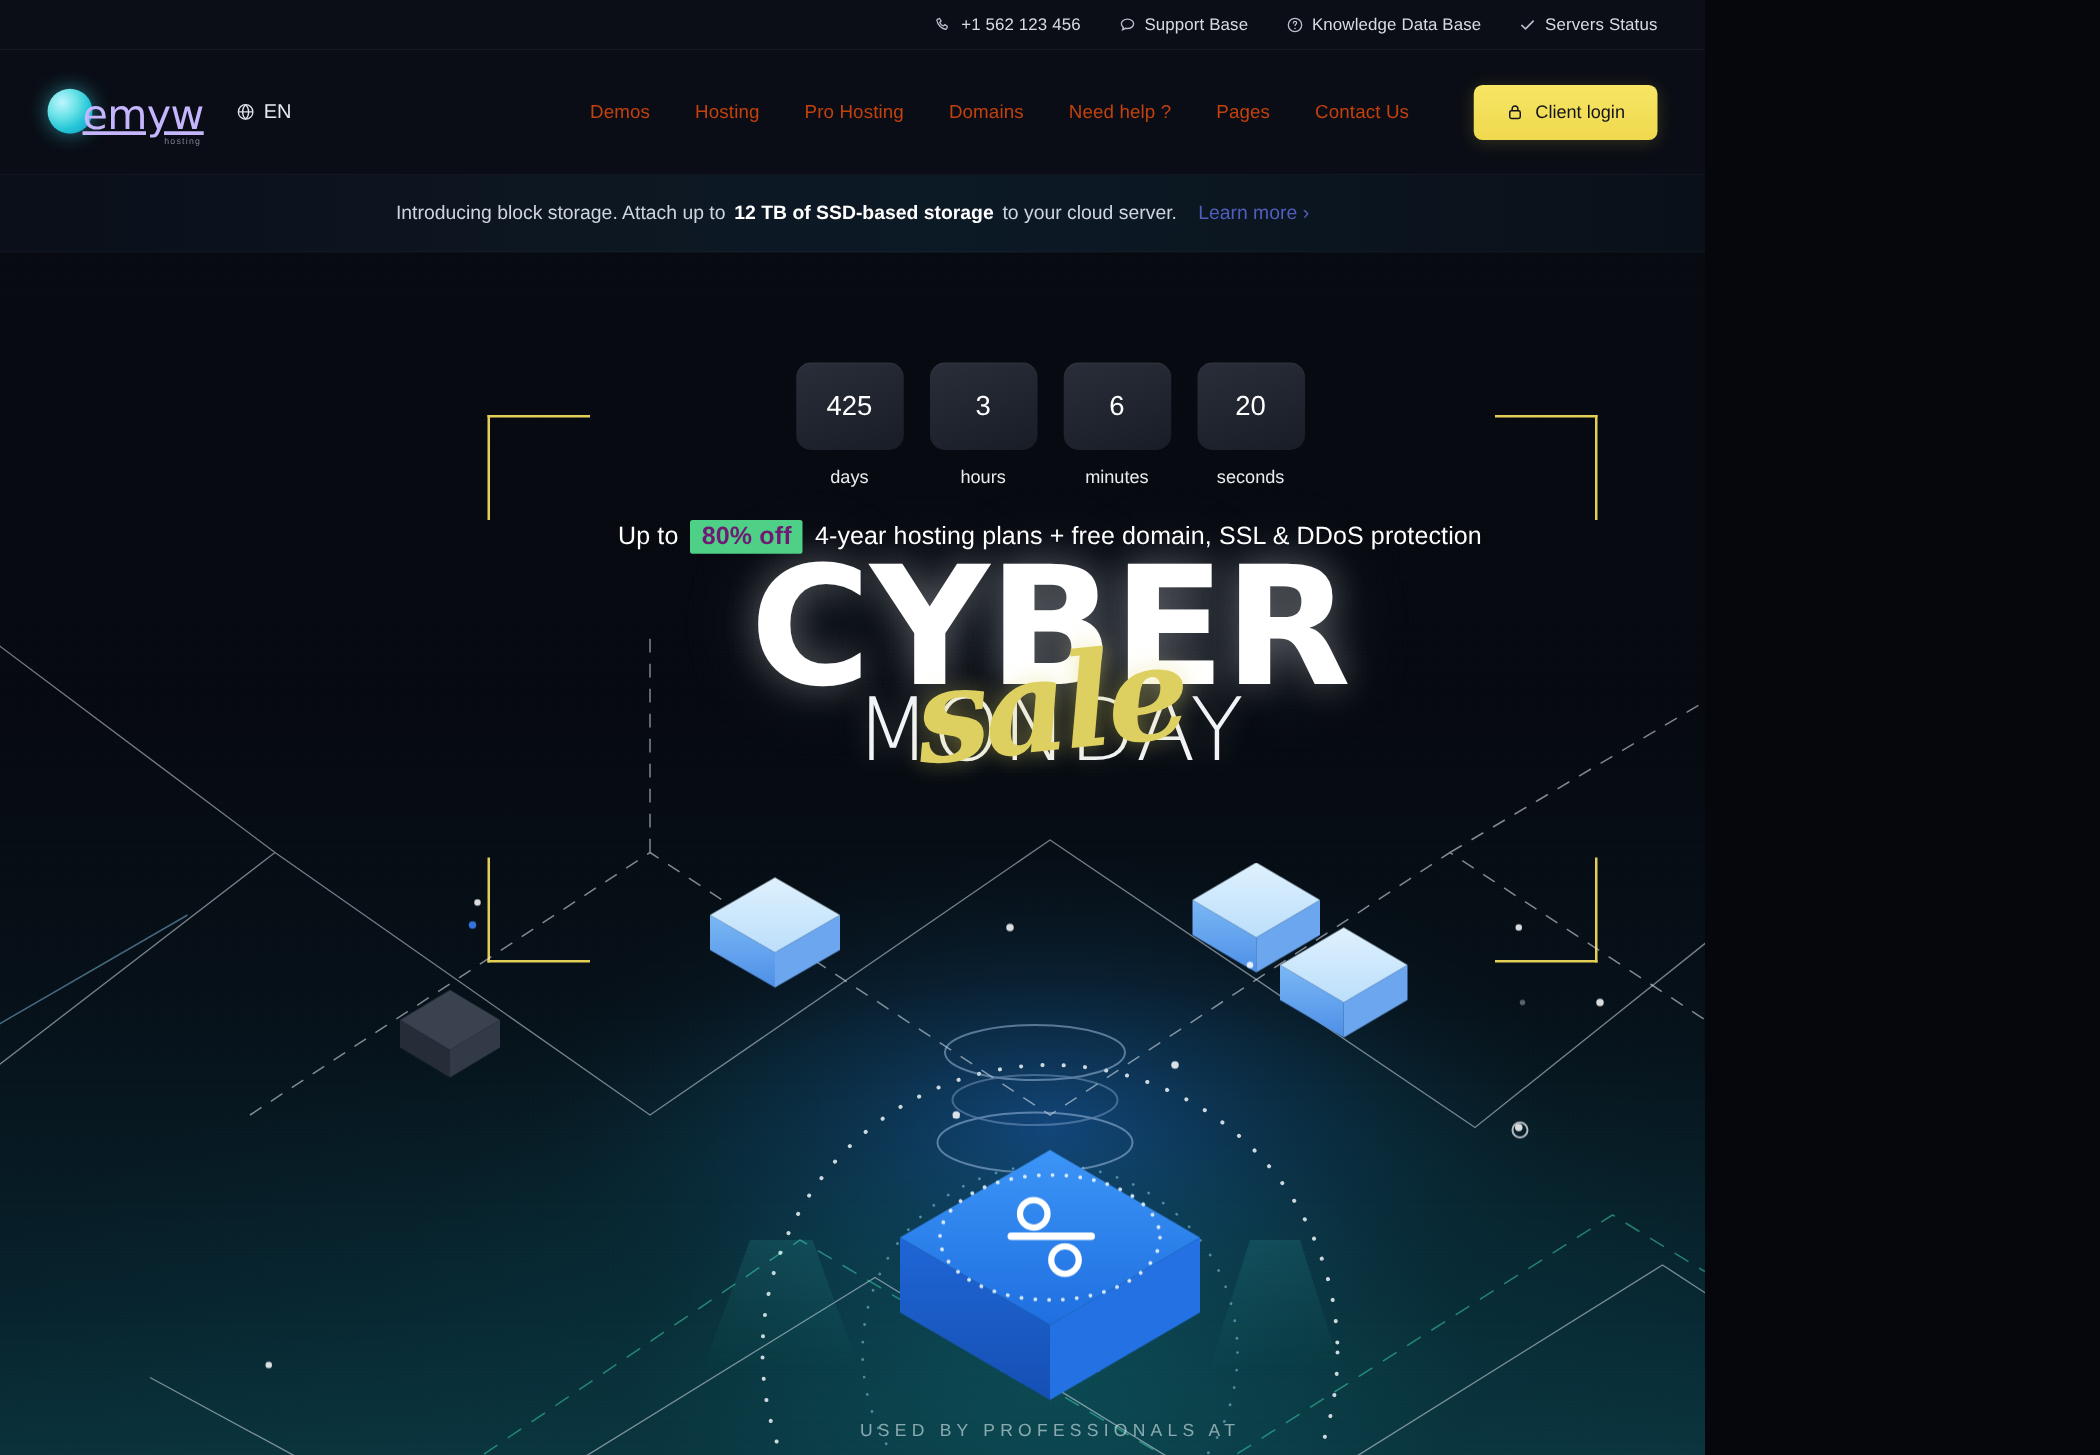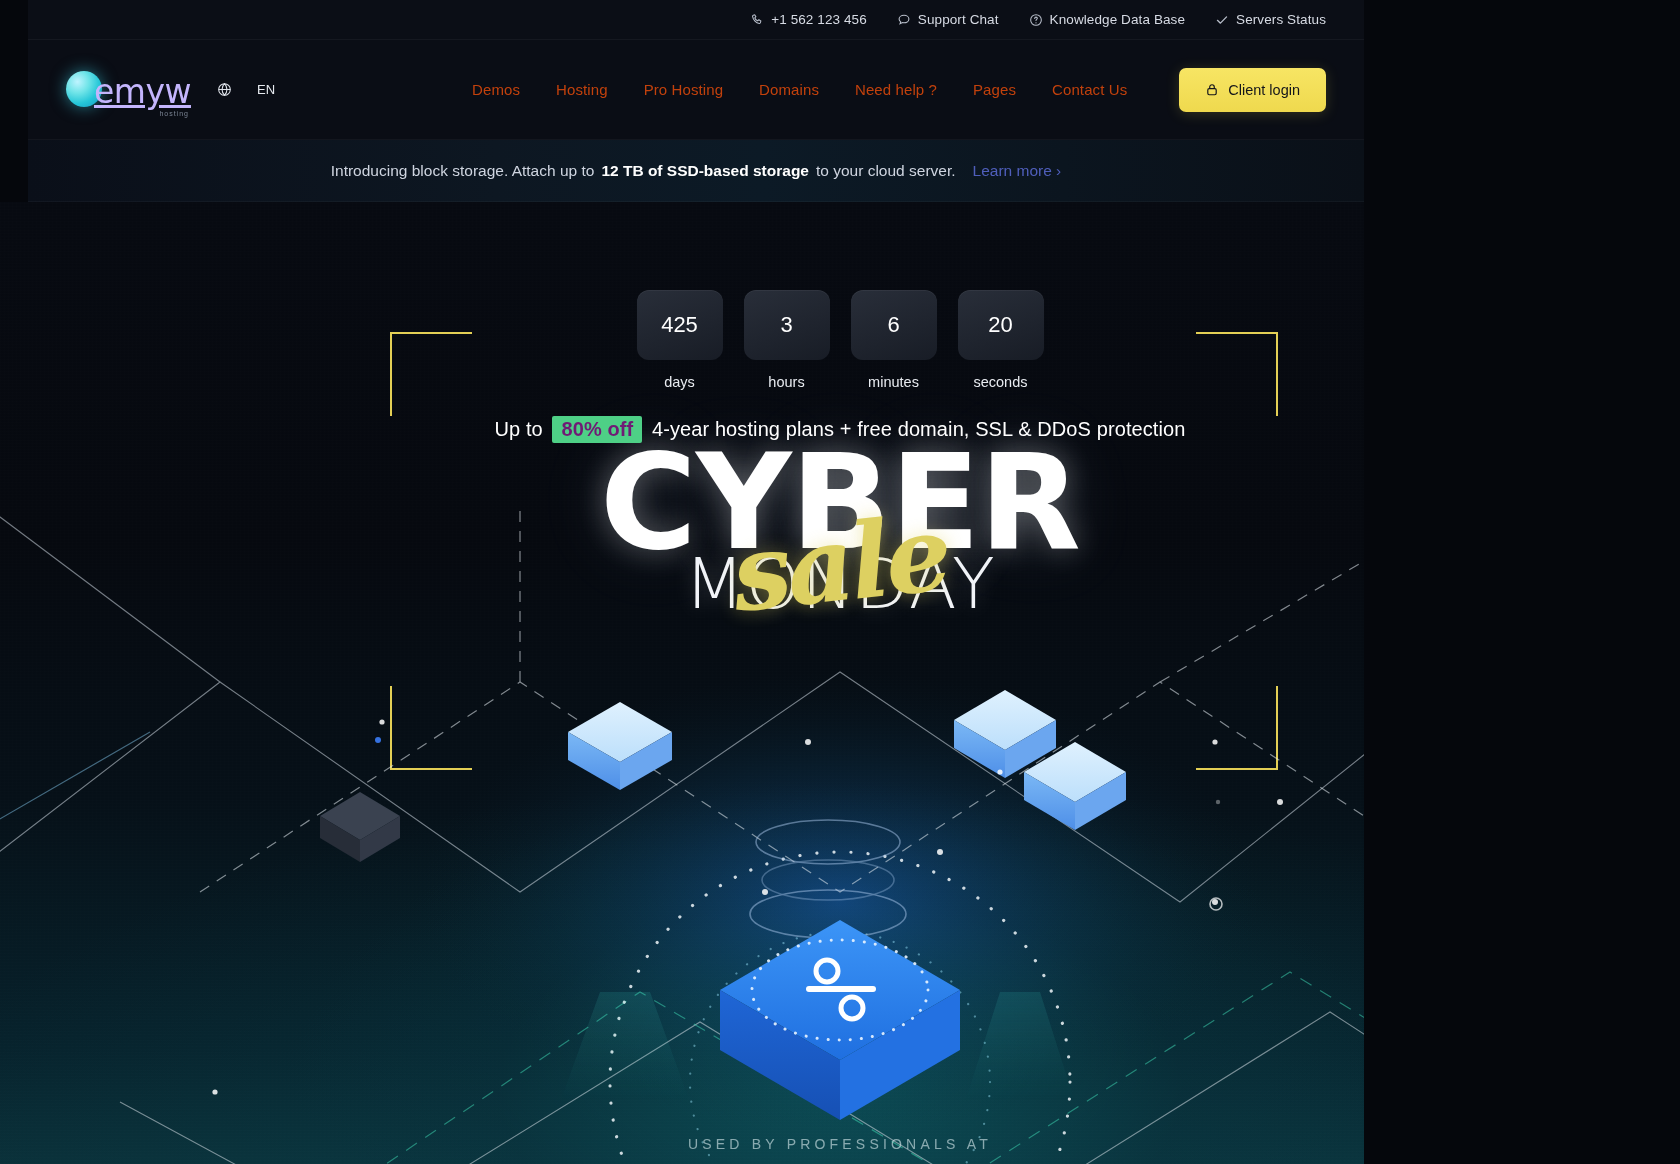--- a/index.html
+++ b/index.html
@@ -2,21 +2,21 @@
 <html><head>
 <meta charset="utf-8">
 <style>
   * { margin:0; padding:0; box-sizing:border-box; }
   html,body {
     width:1680px; height:1164px;
     background:#05070c;
     font-family:"Liberation Sans", sans-serif;
     overflow:hidden;
   }
-  .page { position:relative; width:1364px; height:1164px; overflow:hidden; background:#05070c;padding-left:28px; }
+  .page { position:relative; width:1364px; height:1164px; overflow:hidden; background:#05070c; }
 
   
   .topbar{
     position:relative; z-index:40;
     height:40px; display:flex; align-items:center; justify-content:flex-end;
     gap:30px; padding:0 38px;
     background:#0b0e16;
     border-bottom:1px solid rgba(255,255,255,.045);
   }
   .tb-item{ display:flex; align-items:center; gap:7px; font-size:13.5px; color:#d7dbe4; letter-spacing:.1px; cursor:pointer; white-space:nowrap;}
@@ -39,21 +39,21 @@
     margin-right:-8px; margin-bottom:1px;
   }
   .logo-word{
     font-size:33px; font-weight:400; color:#c4b5fd; letter-spacing:-.5px;
     font-family:"DejaVu Sans", sans-serif; line-height:1; position:relative;text-decoration:underline;
   }
   .logo-sub{
     position:absolute; right:2px; bottom:-9px;
     font-size:7px; letter-spacing:1px; color:#7b8494;
   }
-  .lang{ display:flex; align-items:center; gap:25px; color:#e6e9ef; font-size:13px; cursor:pointer;justify-content:flex-end; }
+  .lang{ display:flex; align-items:center; gap:7px; color:#e6e9ef; font-size:16px; cursor:pointer;justify-content:flex-end; }
   .lang .globe{ width:15px; height:15px; display:inline-flex; color:#dfe3ea;}
 
   .nav{ margin-left:auto; display:flex; align-items:center; gap:0; }
   .nav a{
     color:#c2410c; font-size:15px; text-decoration:none; padding:0 18px; white-space:nowrap;
     letter-spacing:.1px;
   }
   .login-btn{
     margin-left:34px;
     display:flex; align-items:center; gap:9px;
@@ -177,21 +177,21 @@
       </span>
       <span>+1 562 123 456</span>
     </div>
 
     <div class="tb-item">
       <span class="ic">
         <svg viewBox="0 0 16 16" width="14" height="14" fill="none" stroke="currentColor" stroke-width="1.25">
           <path d="M8 2.6c3.1 0 5.6 1.9 5.6 4.3S11.1 11.2 8 11.2c-.6 0-1.2-.1-1.7-.2l-2.8 1.3.7-2.1C3.1 9.4 2.4 8.2 2.4 6.9 2.4 4.5 4.9 2.6 8 2.6z"></path>
         </svg>
       </span>
-      <span>Support Chat</span>
+      <span>Support Base</span>
     </div>
 
     <div class="tb-item">
       <span class="ic">
         <svg viewBox="0 0 16 16" width="14" height="14" fill="none" stroke="currentColor" stroke-width="1.2">
           <circle cx="8" cy="8" r="6.1"></circle>
           <path d="M6.5 6.2c0-.9.7-1.5 1.5-1.5s1.5.6 1.5 1.4c0 1.2-1.5 1.2-1.5 2.4" stroke-linecap="round"></path>
           <circle cx="8" cy="11.2" r=".75" fill="currentColor" stroke="none"></circle>
         </svg>
       </span>

